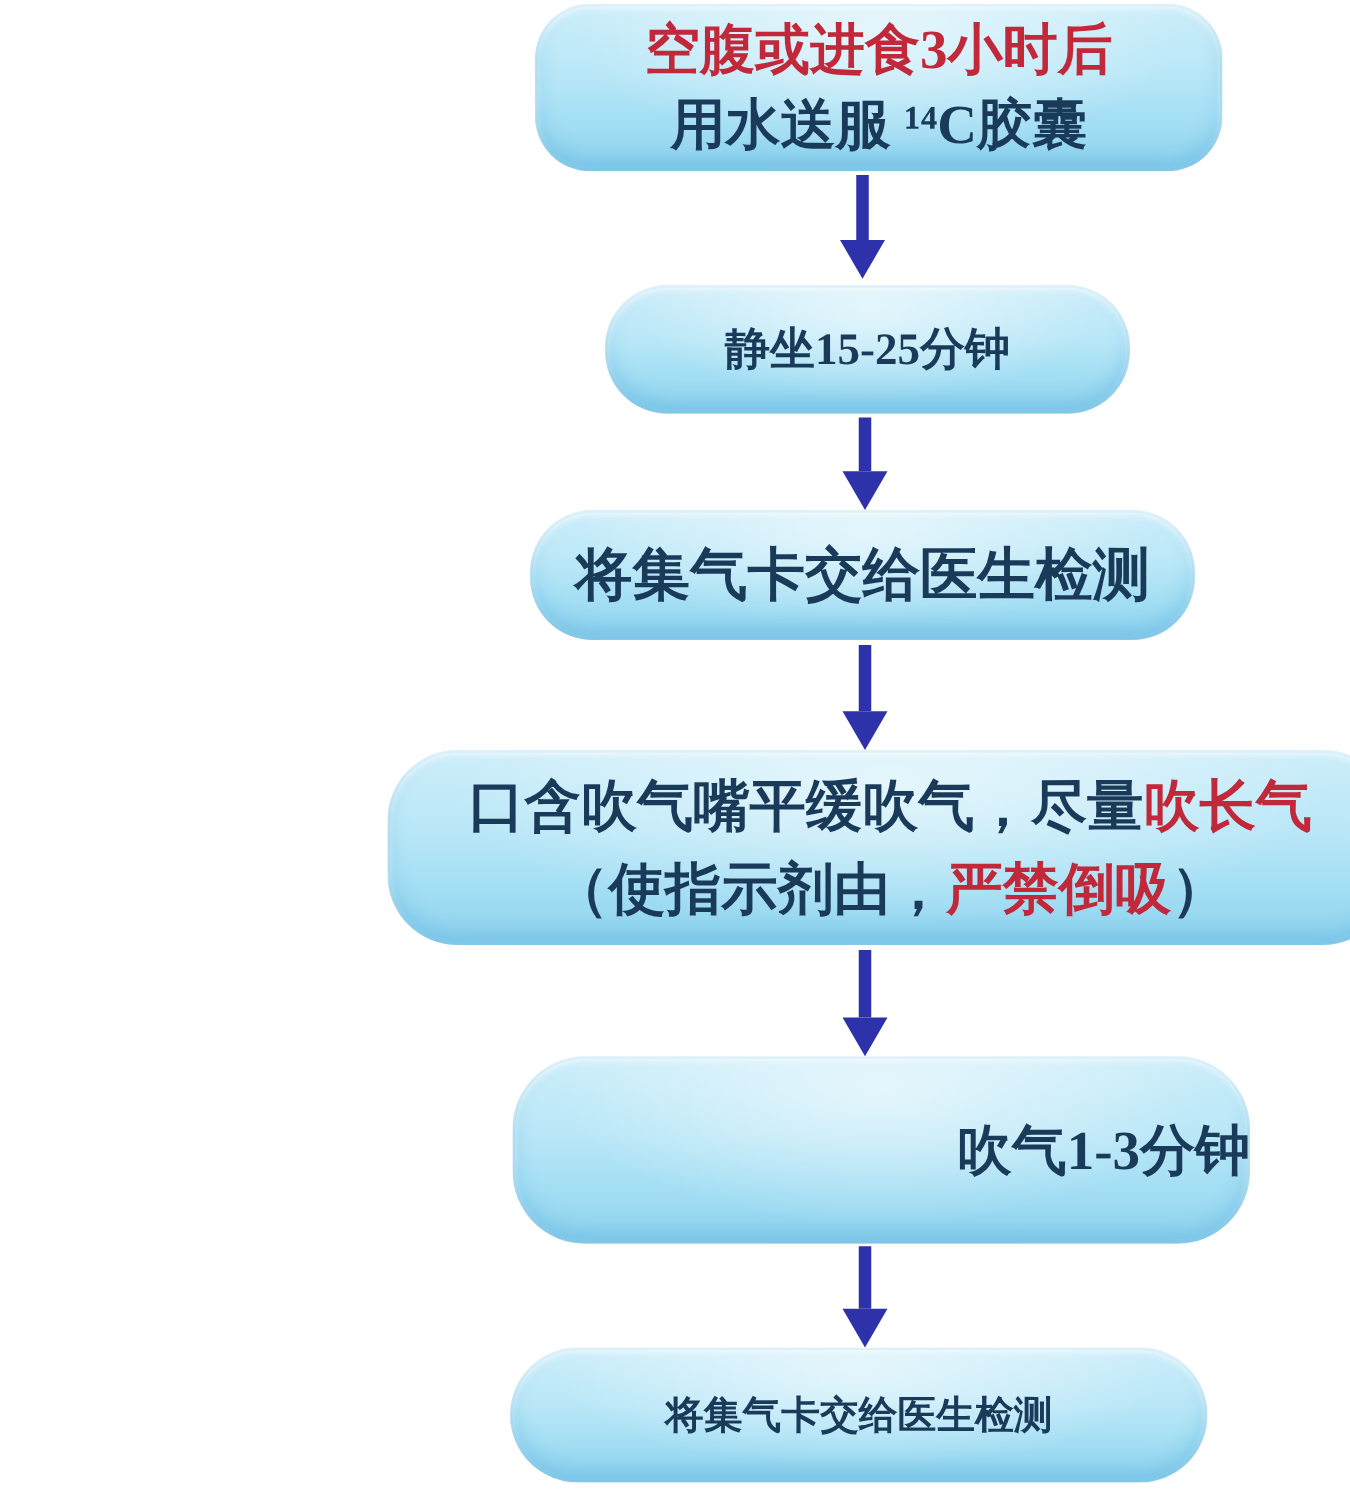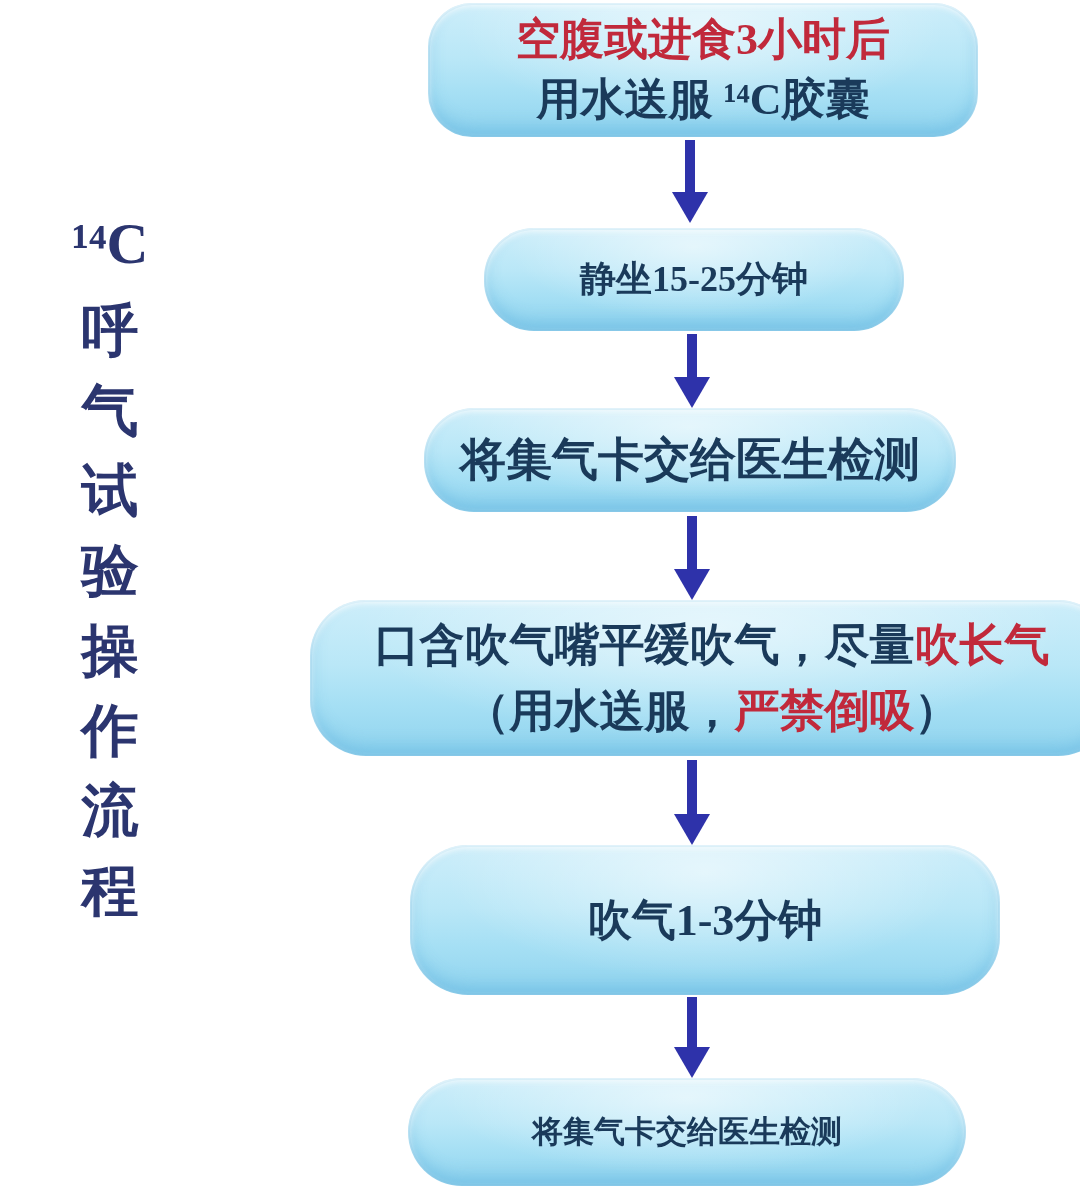--- a/index.html
+++ b/index.html
@@ -36,21 +36,21 @@
   .line { white-space:nowrap; }
   .navy { color:#1a3a5a; }
   .em   { color:#c1293b; }
 
   .step1 { left:428px; top:3px;    width:550px; height:134px; border-radius:44px; font-size:44px; }
   .step1 .line { line-height:60px; }
   .step2 { left:484px; top:228px;  width:420px; height:103px; border-radius:50px; font-size:36px; }
   .step3 { left:424px; top:408px;  width:532px; height:104px; border-radius:50px; font-size:46px; }
   .step4 { left:310px; top:600px;  width:804px; height:156px; border-radius:56px; font-size:45px; }
   .step4 .line { line-height:66px; }
-  .step5 { left:410px; top:845px;  width:590px; height:150px; border-radius:58px; font-size:44px; }
+  .step5 { left:410px; top:845px;  width:590px; height:150px; border-radius:58px; font-size:44px;align-items:flex-end; }
   .step5 .line { line-height:63px; }
   .step6 { left:408px; top:1078px; width:558px; height:108px; border-radius:54px; font-size:31px; }
 
   
   .arrow {
     position:absolute; width:36px;
     display:flex; flex-direction:column; align-items:center;
   }
   .arrow .shaft { width:10px; flex:1 1 auto; background:#2e32aa; }
   .arrow .head  {
@@ -63,24 +63,20 @@
   .a2 { left:674px; top:334px; height:74px; }
   .a3 { left:674px; top:516px; height:84px; }
   .a4 { left:674px; top:760px; height:85px; }
   .a5 { left:674px; top:997px; height:81px; }
 </style>
 </head>
 <body>
 
 <div class="page">
 
-  <div class="vtitle">
-    <span class="isotope">¹⁴C</span>
-    <span class="vchars">呼气试验操作流程</span>
-  </div>
 
   <div class="box step1">
     <div class="line">
       <span class="em">空腹或进食3小时后</span>
     </div>
     <div class="line">
       <span class="navy">用水送服 ¹⁴C胶囊</span>
     </div>
   </div>
 
@@ -109,21 +105,21 @@
   <div class="arrow a3">
     <div class="shaft"></div>
     <div class="head"></div>
   </div>
 
   <div class="box step4">
     <div class="line">
       <span class="navy">口含吹气嘴平缓吹气，尽量</span><span class="em">吹长气</span>
     </div>
     <div class="line">
-      <span class="navy">（用水送服，</span><span class="em">严禁倒吸</span><span class="navy">）</span>
+      <span class="navy">（使指示剂由，</span><span class="em">严禁倒吸</span><span class="navy">）</span>
     </div>
   </div>
 
   <div class="arrow a4">
     <div class="shaft"></div>
     <div class="head"></div>
   </div>
 
   <div class="box step5">
     <div class="line">

